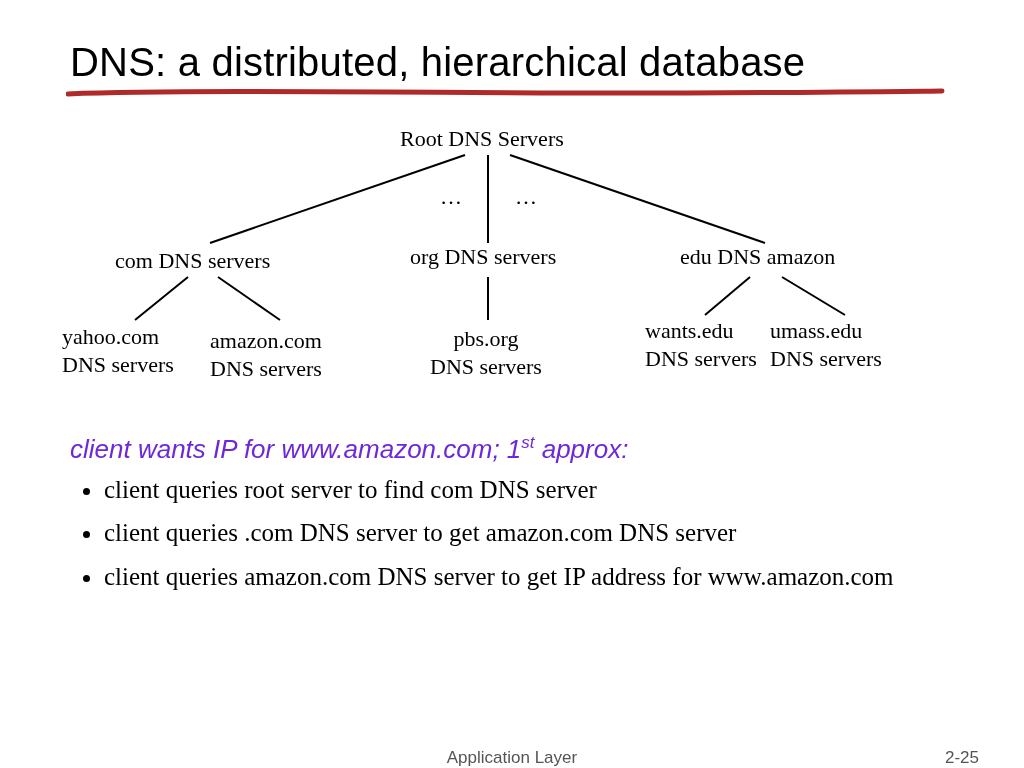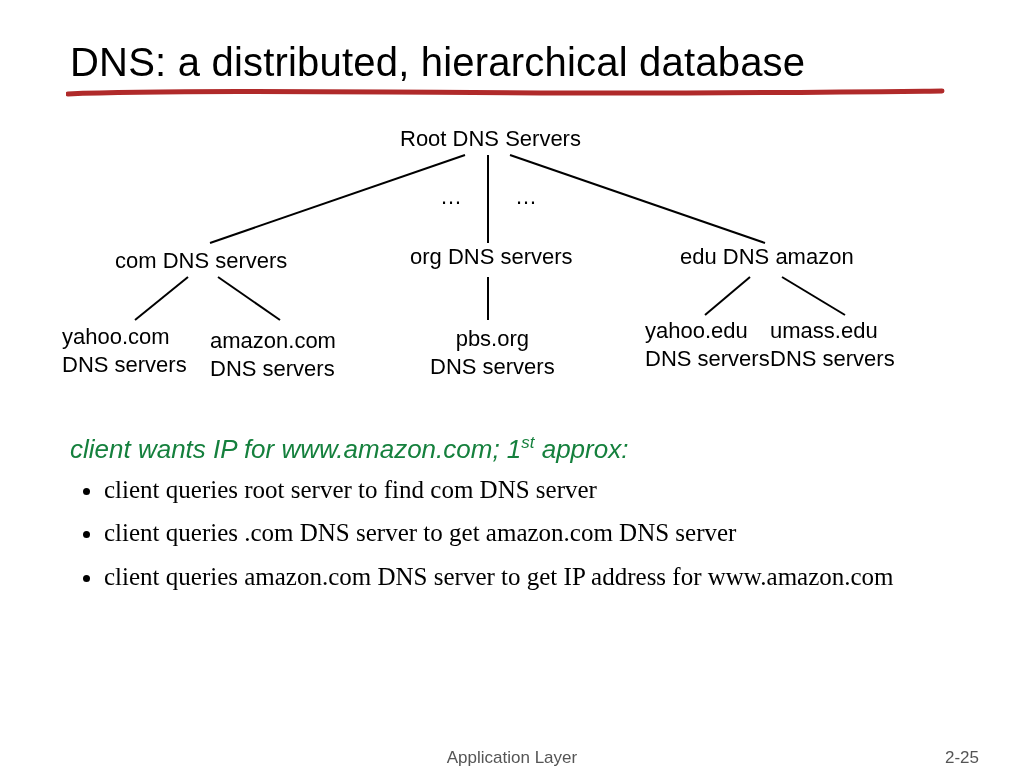--- a/index.html
+++ b/index.html
@@ -32,38 +32,38 @@
     height: 10px;
   }
   .diagram {
     position: relative;
     width: 900px;
     height: 290px;
     margin-top: 30px;
   }
   .diagram .label {
     position: absolute;
-    font-family: Liberation Sans, sans-serif;
+    font-family: Liberation Serif, serif;
     font-size: 22px;
     line-height: 1.25;
     text-align: center;
     white-space: nowrap;
   }
   svg.tree {
     position: absolute;
     left: 0;
     top: 0;
     width: 900px;
     height: 290px;
   }
   .subhead {
     font-family: "Gill Sans", "Gill Sans MT", "Trebuchet MS", sans-serif;
     font-style: italic;
     font-size: 26px;
-    color: #15803d;
+    color: #6d28d9;
     margin: 28px 0 6px 0;
     font-weight: 400;
   }
   .sup {
     font-size: 0.65em;
     vertical-align: super;
     font-style: italic;
   }
   ul.body {
     font-family: Liberation Serif, serif;
@@ -138,21 +138,21 @@
     </div>
     <div class="label" style="left:140px; top:212px; text-align:left;">
       <span>amazon.com</span><br>
       <span>DNS servers</span>
     </div>
     <div class="label" style="left:360px; top:210px; text-align:center;">
       <span>pbs.org</span><br>
       <span>DNS servers</span>
     </div>
     <div class="label" style="left:575px; top:202px; text-align:left;">
-      <span>yahoo.edu</span><br>
+      <span>wants.edu</span><br>
       <span>DNS servers</span>
     </div>
     <div class="label" style="left:700px; top:202px; text-align:left;">
       <span>umass.edu</span><br>
       <span>DNS servers</span>
     </div>
   </div>
 
   <p class="subhead">
     <span>client wants IP for www.amazon.com; 1</span><span class="sup">st</span><span> approx:</span>

